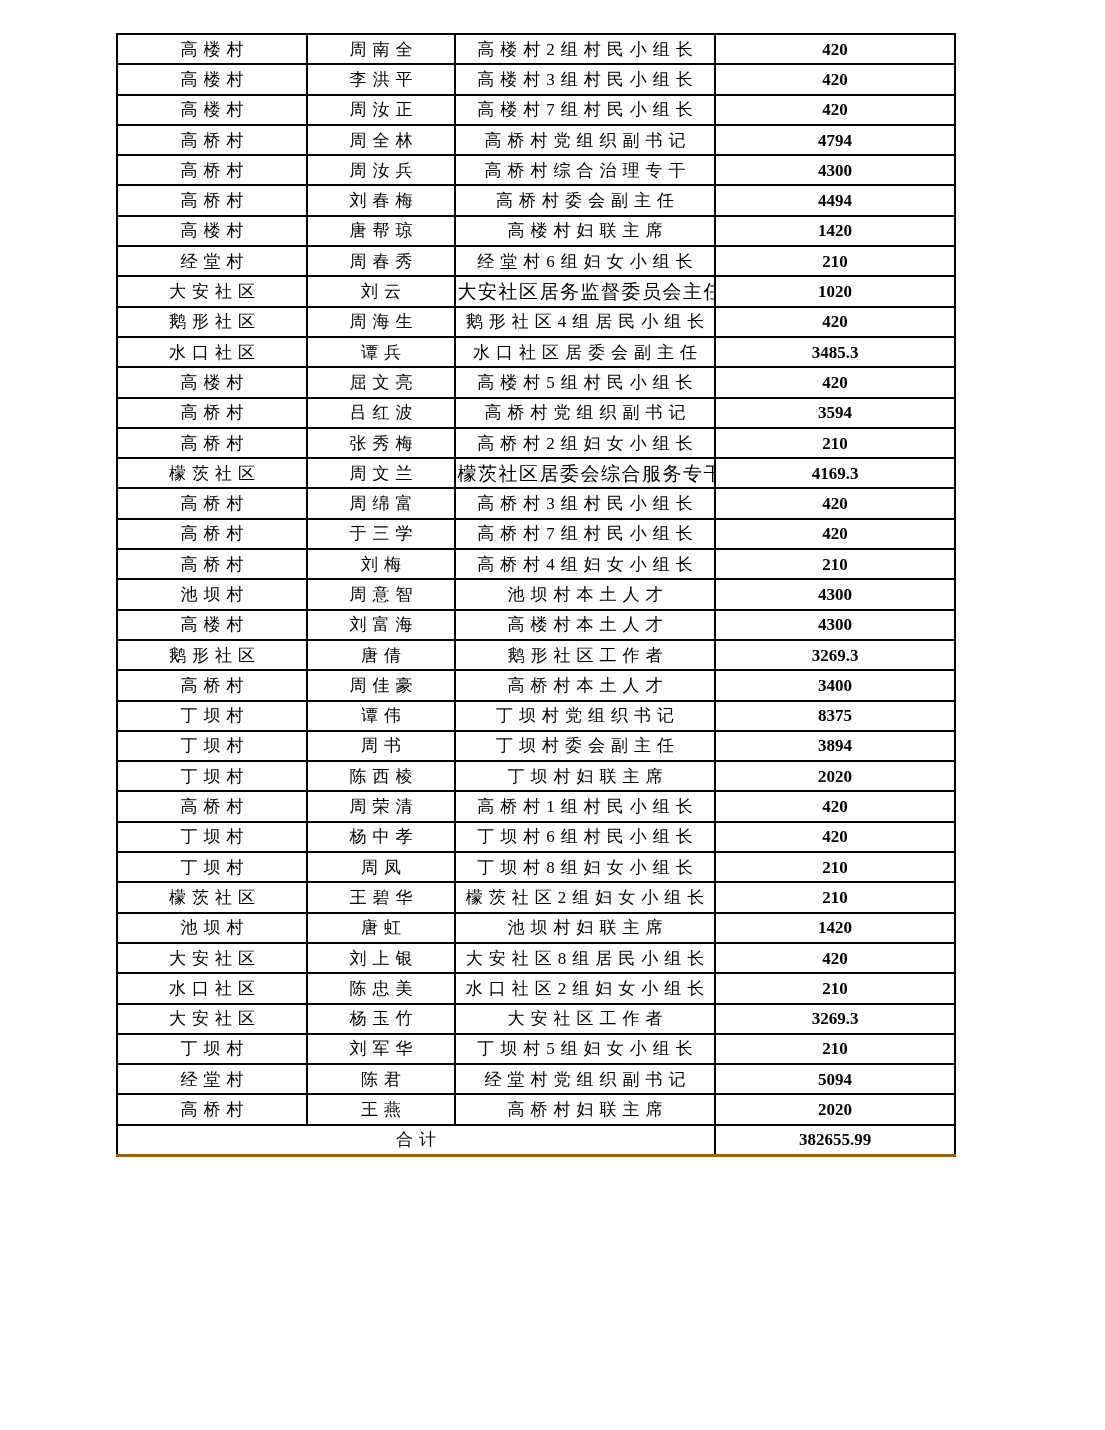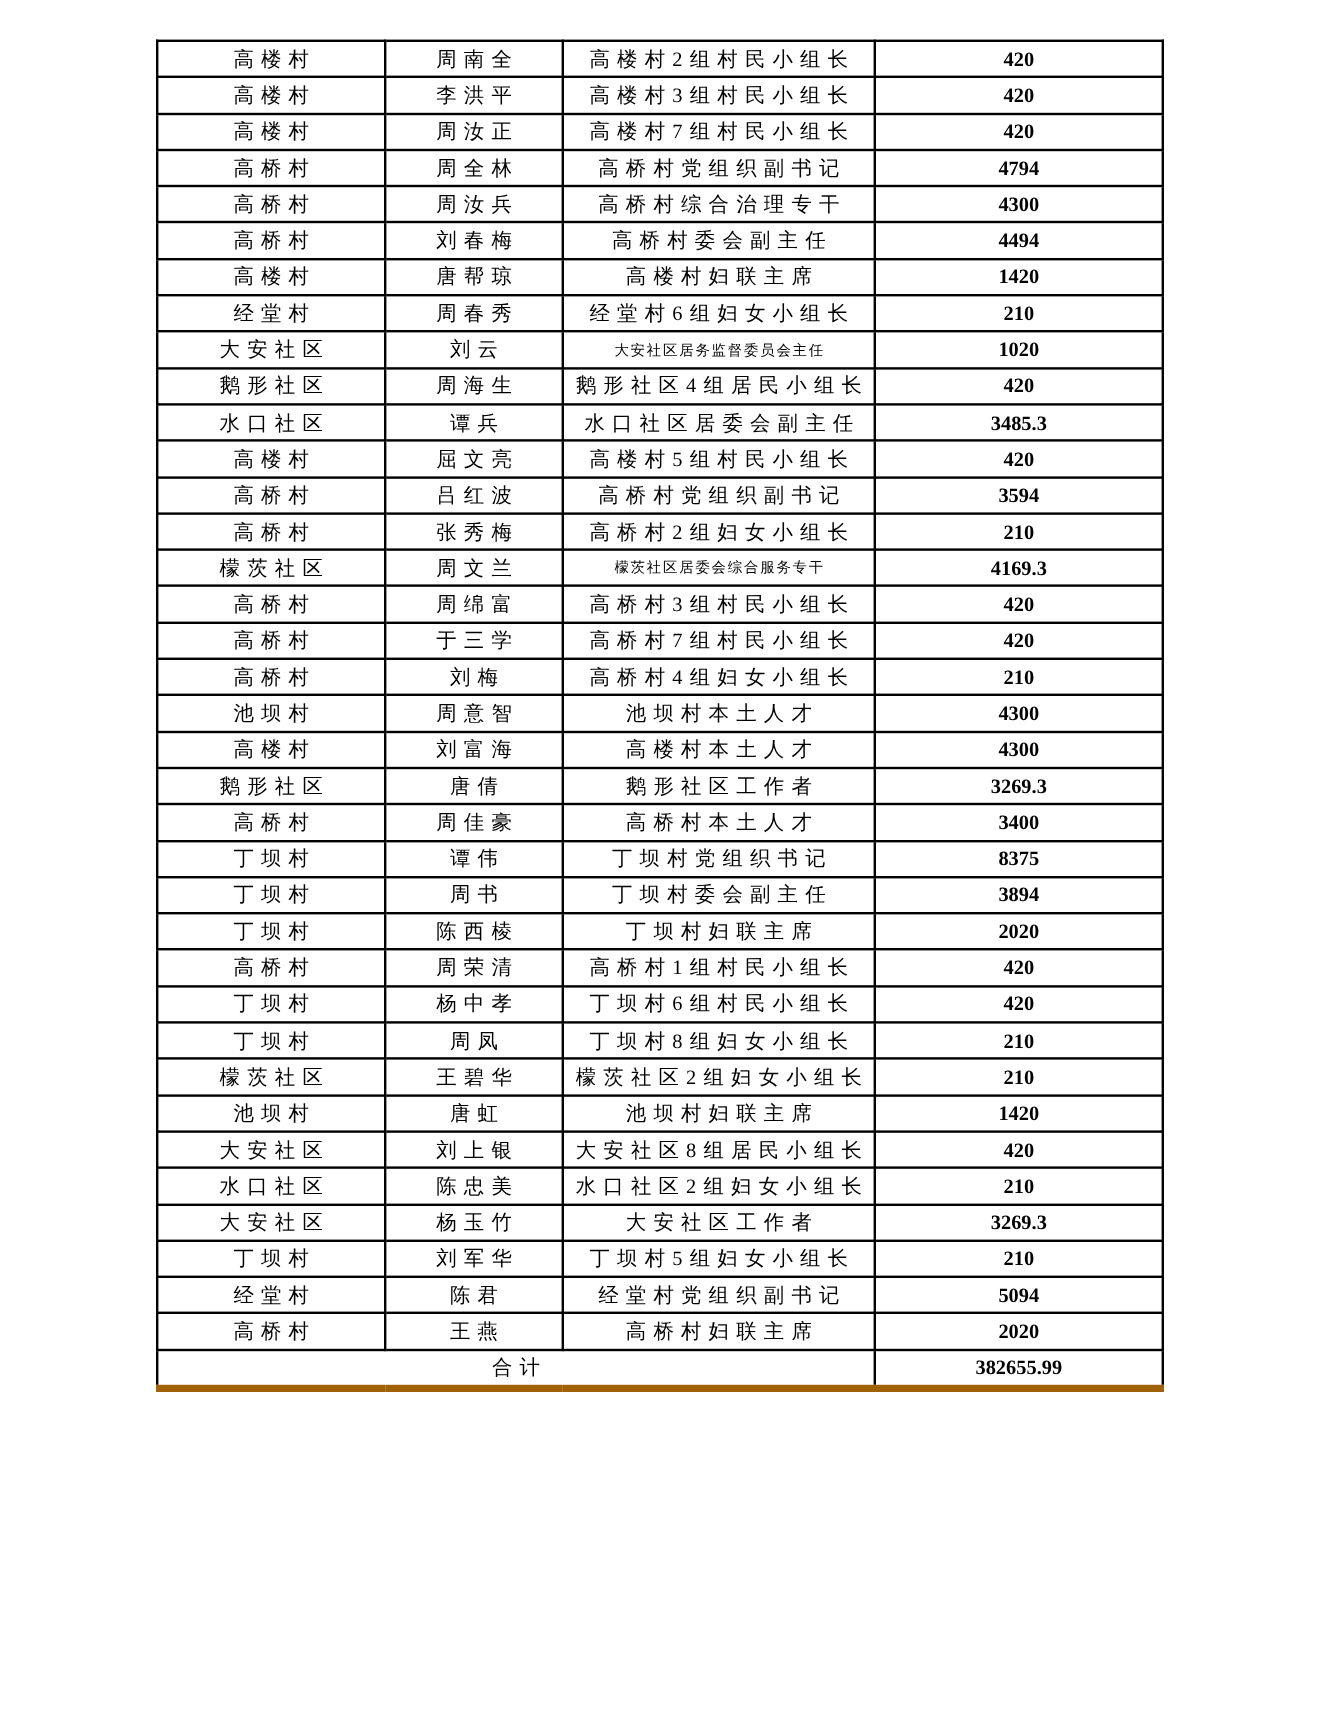--- a/index.html
+++ b/index.html
@@ -11,46 +11,46 @@
     position: relative;
     width: 1105px;
     height: 1430px;
     background: #ffffff;
     overflow: hidden;
     font-family: "Liberation Serif", "DejaVu Serif", serif;
     color: #000000;
   }
   table.roster {
     position: absolute;
-    left: 130px;
+    left: 116px;
     top: 33px;
     width: 838px;
     border-collapse: collapse;
     table-layout: fixed;
   }
   table.roster td {
     border: 2px solid #000000;
     text-align: center;
     vertical-align: middle;
     height: 28.3px;
     padding: 0;
     font-size: 17px;
     line-height: 1;
     overflow: hidden;
     white-space: nowrap;
   }
   table.roster tr.total-row td {
-    border-bottom: 6px solid #a16207;
+    border-bottom: 3px solid #a16207;
   }
   td.cjk {
     letter-spacing: 6px;
     text-indent: 6px; 
   }
   td.cjk.small {
-    font-size: 12px;
+    font-size: 19px;
     letter-spacing: 1.5px;
     text-indent: 1.5px;
   }
   td.num {
     letter-spacing: 0;
     font-size: 17.5px;
     font-weight: bold;
   }
 </style>
 </head>

